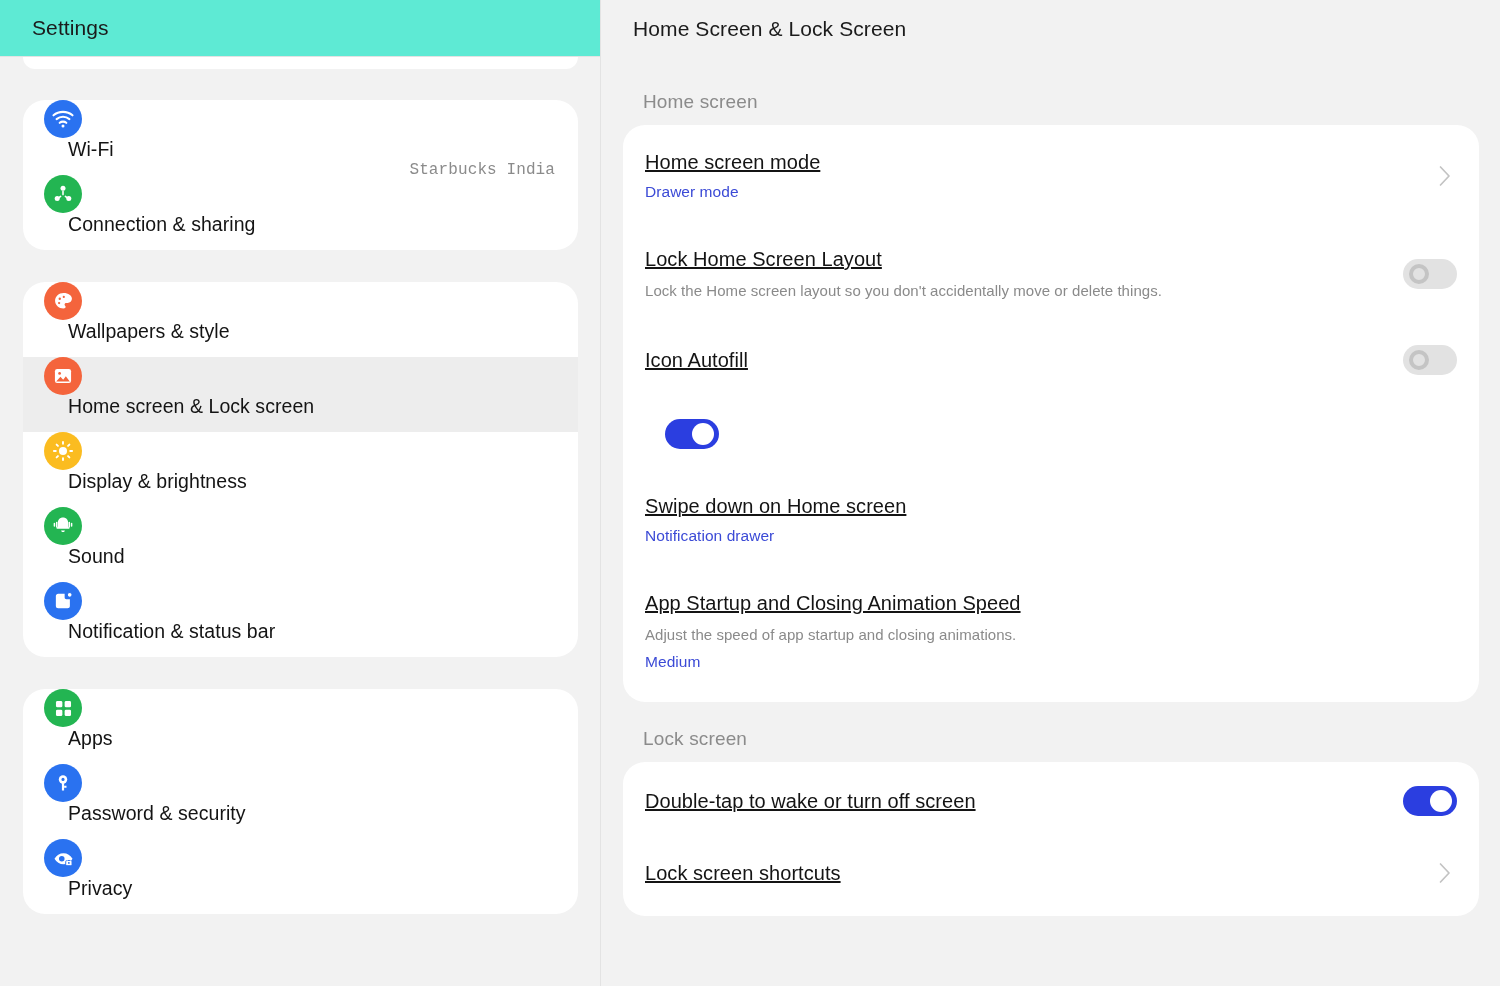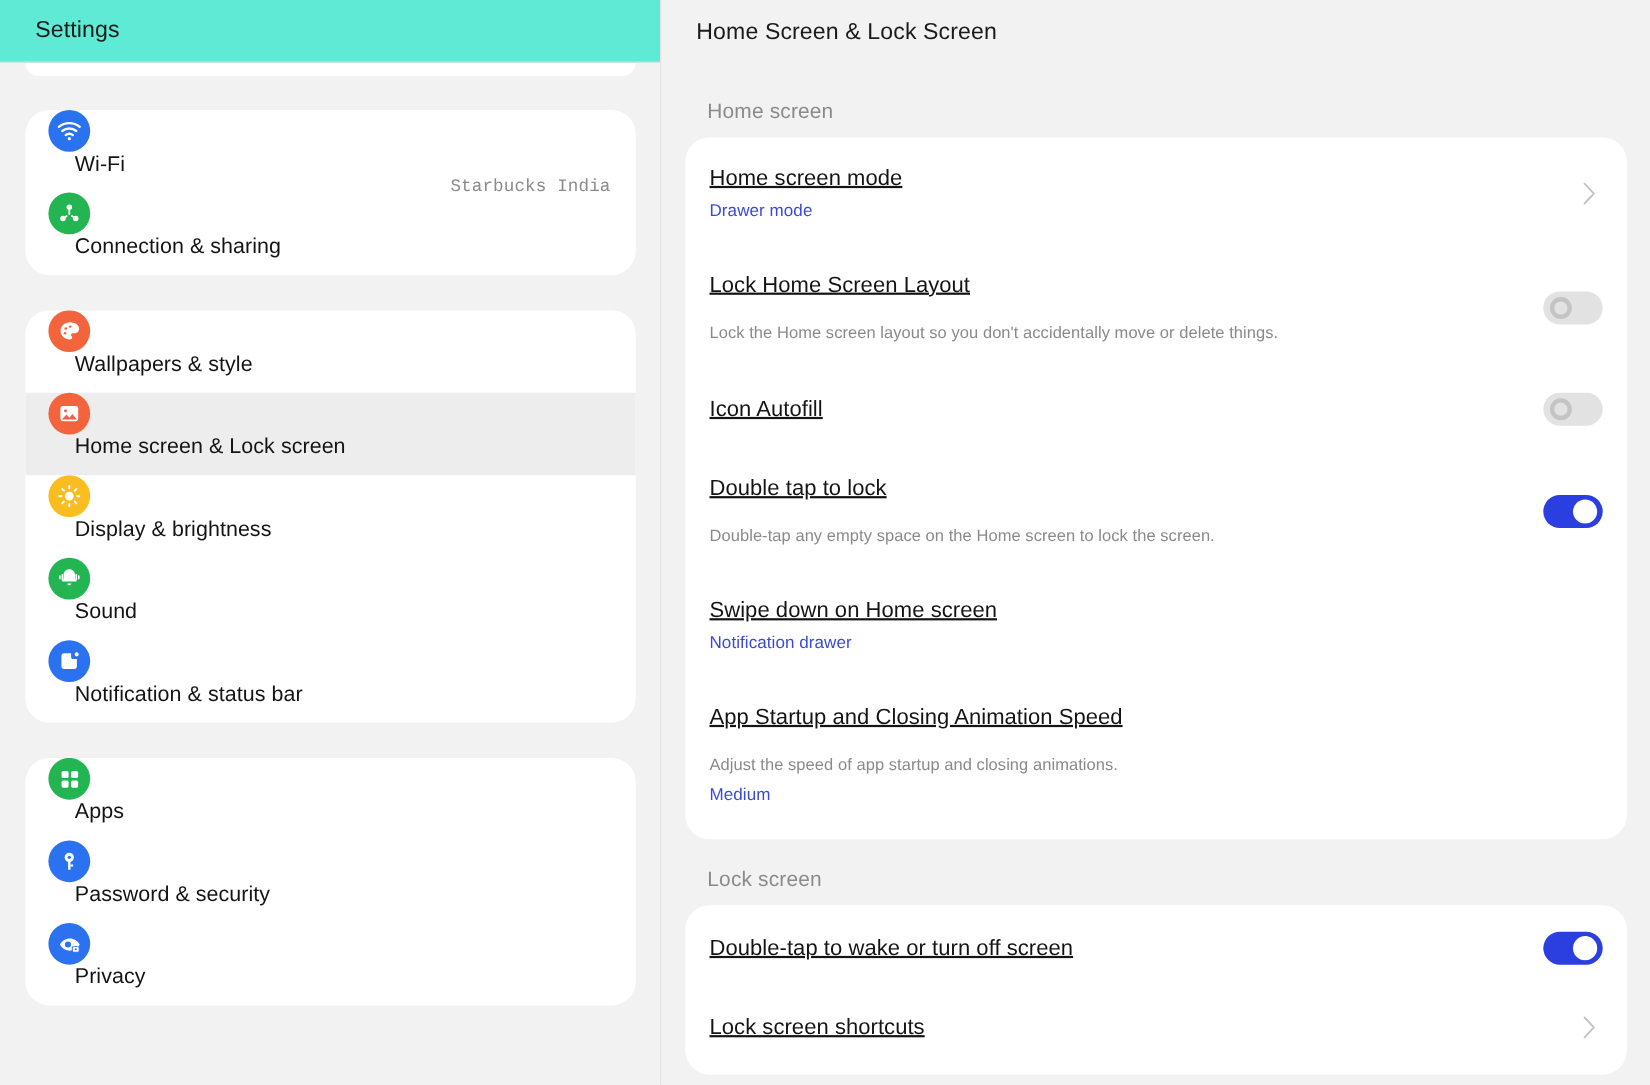--- a/index.html
+++ b/index.html
@@ -183,21 +183,21 @@
     color: #141414;
     letter-spacing: 0.05px;
     line-height: 26px;
     text-decoration: underline;
   }
 
   .setting-desc {
     font-size: 15px;
     color: #8a8a8a;
     line-height: 21px;
-    margin-top: 20px;
+    margin-top: 8px;
     letter-spacing: 0.05px;
   }
 
   .setting-sub {
     font-size: 15.5px;
     color: #3b4ad6;
     line-height: 21px;
     margin-top: 6px;
     letter-spacing: 0.05px;
   }
@@ -408,24 +408,20 @@
           </div>
           <div class="setting-row">
             <div class="setting-text">
               <div class="setting-title">Icon Autofill</div>
             </div>
             <span class="toggle">
               <span class="knob"></span>
             </span>
           </div>
           <div class="setting-row">
-            <div class="setting-text">
-              <div class="setting-title">Double tap to lock</div>
-              <div class="setting-desc">Double-tap any empty space on the Home screen to lock the screen.</div>
-            </div>
             <span class="toggle on">
               <span class="knob"></span>
             </span>
           </div>
           <div class="setting-row">
             <div class="setting-text">
               <div class="setting-title">Swipe down on Home screen</div>
               <div class="setting-sub">Notification drawer</div>
             </div>
           </div>

